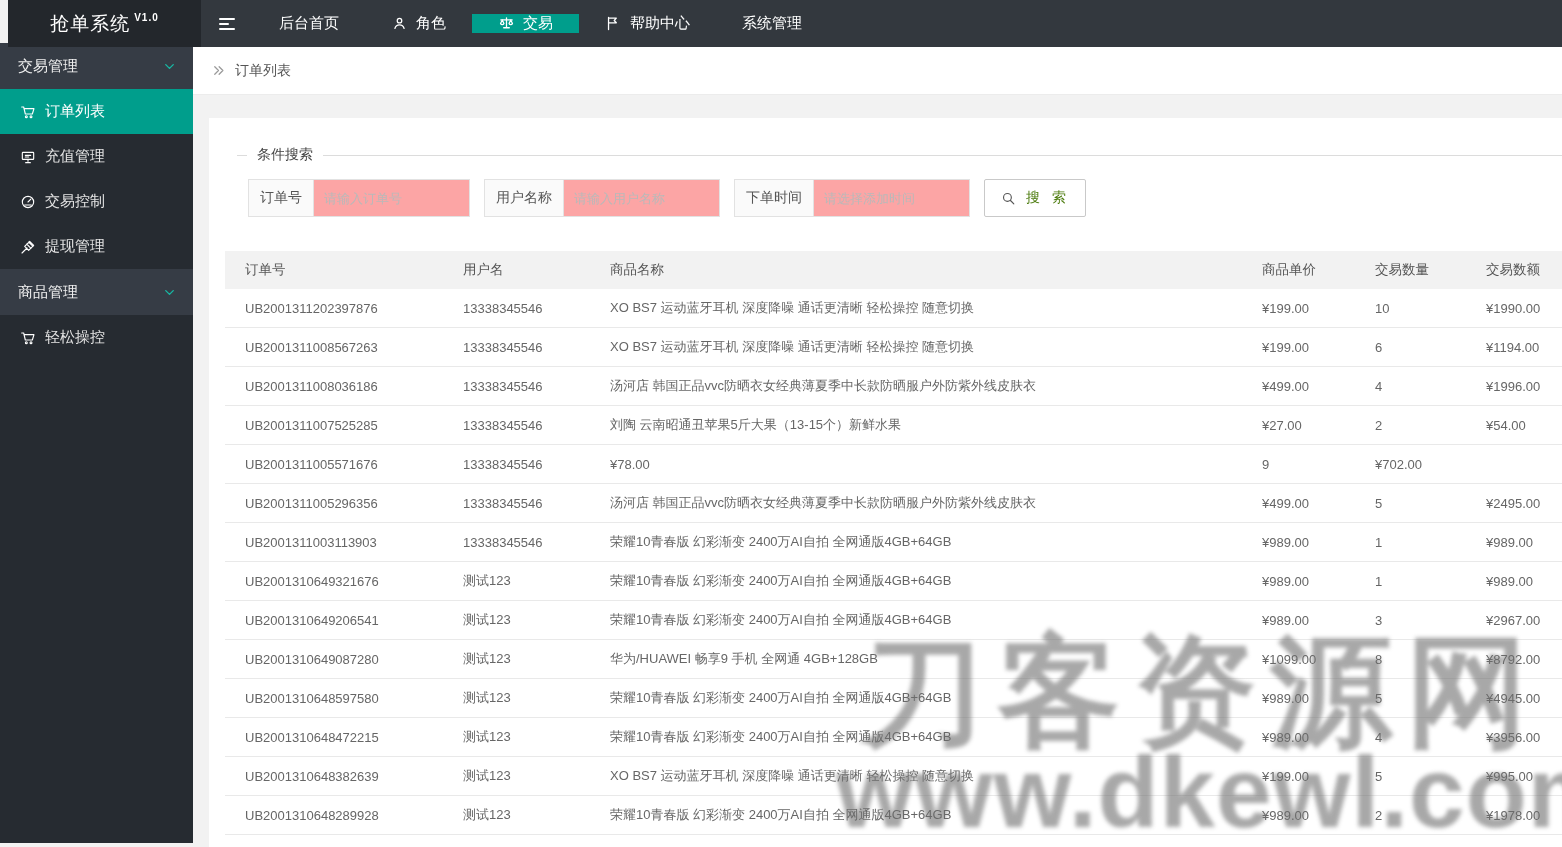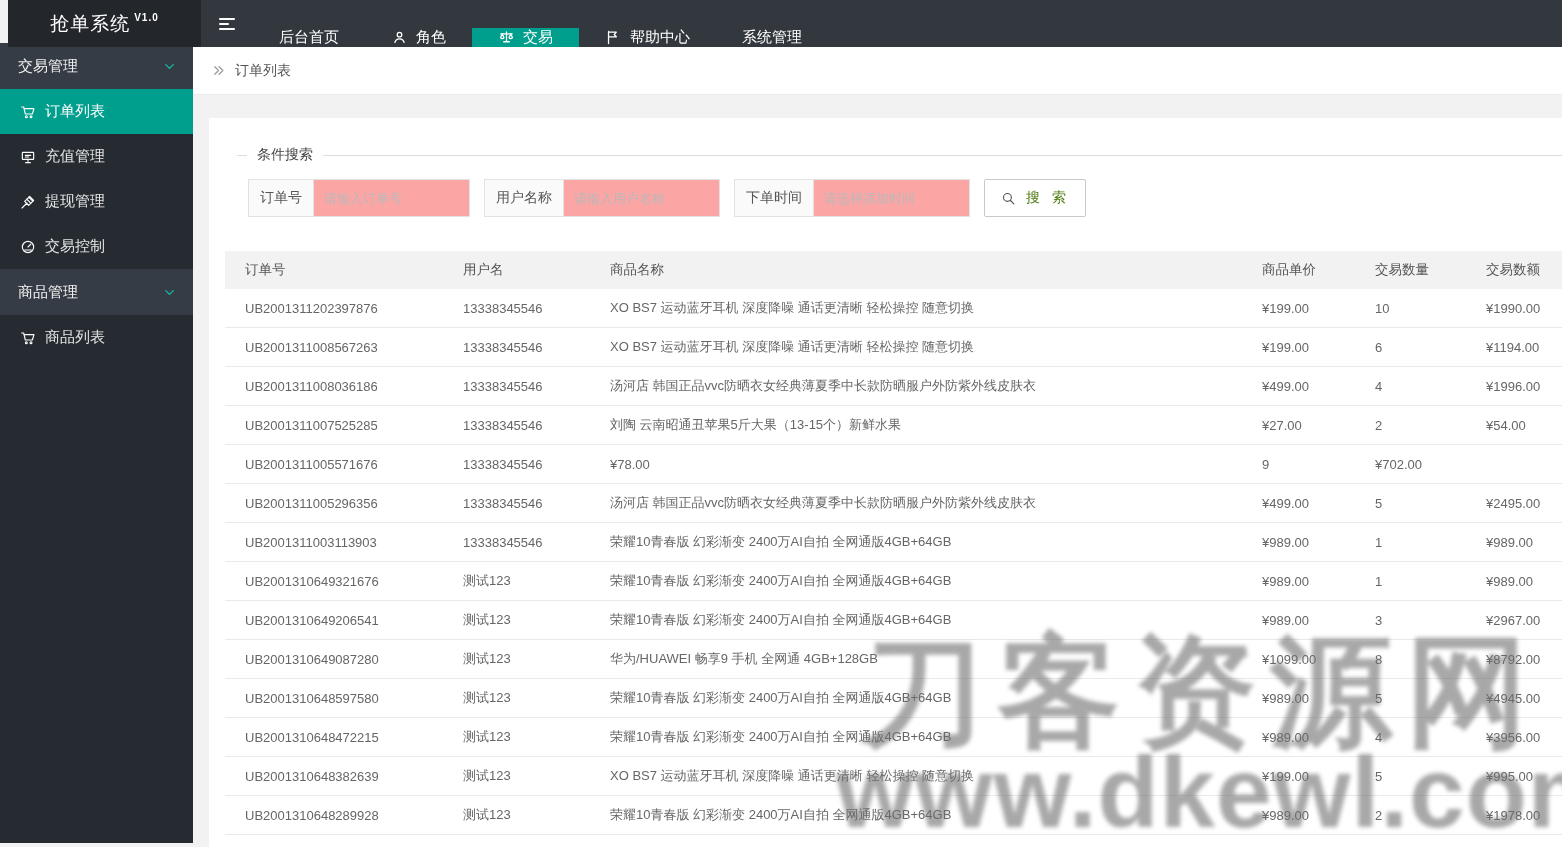--- a/index.html
+++ b/index.html
@@ -7,21 +7,21 @@
   html,body { width:1562px; height:847px; overflow:hidden; }
   body { font-family:"Liberation Sans","DejaVu Sans",sans-serif; background:#f2f2f2; position:relative; }
 
   
   .topbar { position:absolute; top:0; left:8px; width:1562px; height:47px; background:#33383e; display:flex; align-items:stretch; z-index:20; }
   .logo { width:193px; background:#23272c; color:#fff; display:flex; align-items:center; justify-content:center; font-size:19px; letter-spacing:1px; flex:none; }
   .logo sup { font-size:10px; margin-left:4px; transform:translateY(-6px); font-weight:bold; }
   .nav-toggle { width:52px; display:flex; flex-direction:column; align-items:center; justify-content:center; gap:3px; cursor:pointer; }
   .nav-toggle i { display:block; height:2px; background:#fff; border-radius:1px; }
   .nav-toggle i:nth-child(1){ width:16px; } .nav-toggle i:nth-child(2){ width:10px; align-self:flex-start; margin-left:18px; } .nav-toggle i:nth-child(3){ width:16px; }
-  .nav { display:flex; align-items:flex-end;font-family:Liberation Mono, monospace; }
+  .nav { display:flex; align-items:center;font-family:Liberation Mono, monospace; }
   .nav-item { display:flex; align-items:center; gap:8px; padding:0 26px; color:#fff; font-size:15px; cursor:pointer; text-decoration:none; }
   .nav-item.active { background:var(--accent); }
   .nav-item svg { width:17px; height:17px; stroke:#fff; fill:none; stroke-width:1.8; stroke-linecap:round; stroke-linejoin:round; }
 
   
   .sidebar { position:absolute; top:43px; left:0; width:193px; height:800px; background:#262b31; z-index:10; }
   .side-group { height:46px; display:flex; align-items:center; justify-content:space-between; padding:0 16px 0 18px; background:#363c45; color:#f0f0f0; font-size:15px; cursor:pointer; }
   .side-group svg { width:15px; height:15px; stroke:#17b8a3; fill:none; stroke-width:2.2; stroke-linecap:round; stroke-linejoin:round; }
   .side-item { height:45px; display:flex; align-items:center; gap:9px; padding:0 18px 0 20px; color:#e4e4e4; font-size:15px; cursor:pointer; }
   .side-item.active { background:var(--accent); color:#fff; }
@@ -115,44 +115,44 @@
   </div>
   <div class="side-item">
     <svg viewBox="0 0 24 24">
         <rect x="3.5" y="5" width="17" height="10.5" rx="1"></rect>
         <path d="M8 9.5h8M8 12h5M12 15.5v3M8.5 20.5h7"></path>
       </svg>
     <span>充值管理</span>
   </div>
   <div class="side-item">
     <svg viewBox="0 0 24 24">
-        <path d="M13 4.5l6.5 6.5M10 7.5l6.5 6.5M14.5 3.5l6 6-7.5 7.5-6-6zM3 21l7.5-7.5"></path>
-      </svg>
-    <span>提现管理</span>
-  </div>
-  <div class="side-item">
-    <svg viewBox="0 0 24 24">
         <circle cx="12" cy="12" r="8.5"></circle>
         <path d="M12 12l4.2-4.2M7 16.5h10"></path>
       </svg>
     <span>交易控制</span>
+  </div>
+  <div class="side-item">
+    <svg viewBox="0 0 24 24">
+        <path d="M13 4.5l6.5 6.5M10 7.5l6.5 6.5M14.5 3.5l6 6-7.5 7.5-6-6zM3 21l7.5-7.5"></path>
+      </svg>
+    <span>提现管理</span>
   </div>
   <div class="side-group">
     <span>商品管理</span>
     <svg viewBox="0 0 24 24">
         <path d="M6 9l6 6 6-6"></path>
       </svg>
   </div>
   <div class="side-item">
     <svg viewBox="0 0 24 24">
         <path d="M2.5 4.5h3L8 15h10.5l2.5-8H6.3"></path>
         <circle cx="9.5" cy="19" r="1.4"></circle>
         <circle cx="16.5" cy="19" r="1.4"></circle>
       </svg>
-    <span>商品列表</span>
+    <span>轻松操控</span>
   </div>
 </aside>
 
 <div class="main">
   <div class="breadcrumb">
     <svg viewBox="0 0 24 24">
         <path d="M6 6l6 6-6 6M13 6l6 6-6 6"></path>
       </svg>
     <span>订单列表</span>
   </div>

